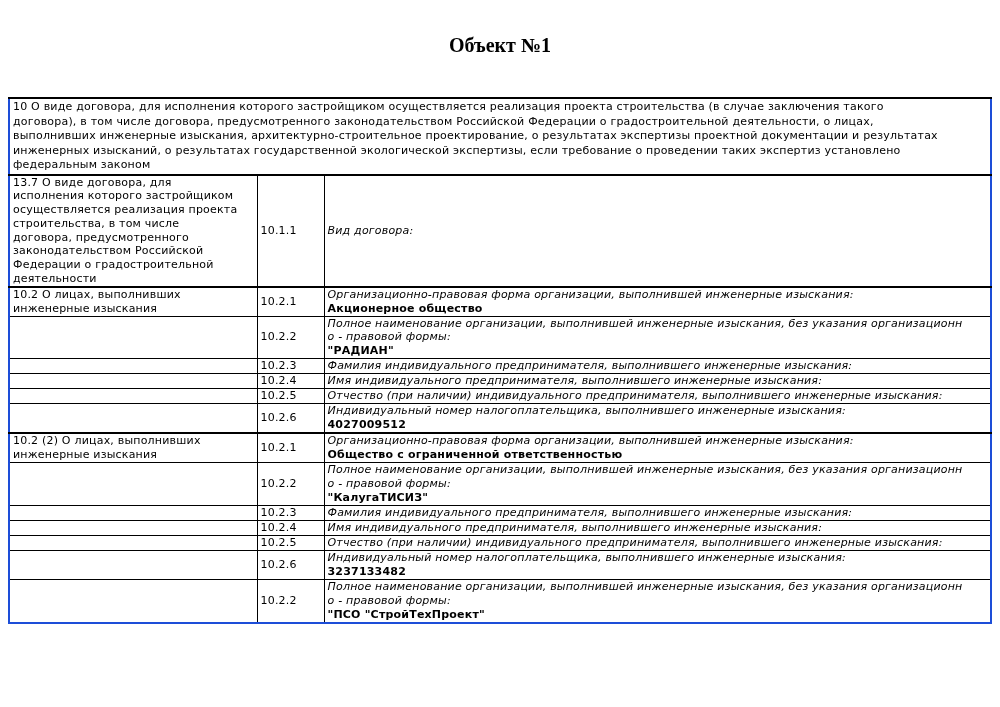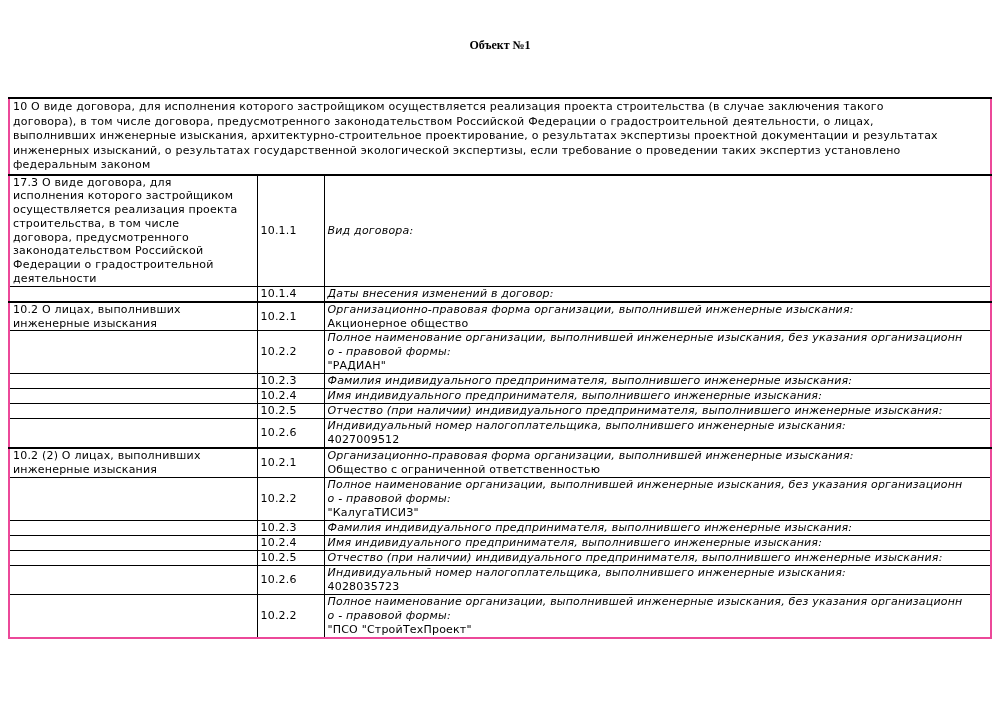--- a/index.html
+++ b/index.html
@@ -9,21 +9,21 @@
     color: #000000;
   }
   body {
     width: 1000px;
     height: 707px;
     overflow: hidden;
     font-family: "DejaVu Sans", "Liberation Sans", sans-serif;
   }
   .page-title {
     font-family: "Liberation Serif", "DejaVu Serif", serif;
-    font-size: 12px;
+    font-size: 20px;
     font-weight: bold;
     text-align: center;
     margin: 36px 0 0 0;
     line-height: 18px;
   }
   table.doc-table {
     border-collapse: collapse;
     table-layout: fixed;
     width: 982px;
     margin: 43px 0 0 8px;
@@ -34,34 +34,34 @@
   col.w1 { width: 248px; }
   col.w2 { width: 67px; }
   col.w3 { width: 667px; }
   td {
     border: 1px solid #000000;
     padding: 0 3px;
     vertical-align: middle;
     overflow: hidden;
   }
   tr.group-start td { border-top: 2px solid #000000; }
-  table.doc-table { border: 2px solid #ec4899; }
+  table.doc-table { border: 2px solid #1d4ed8; }
   td.section {
     white-space: pre-line;
     padding: 1px 3px;
     line-height: 1.32;
     vertical-align: top;
   }
   td.c1 {
     white-space: pre-line;
     line-height: 1.25;
     vertical-align: middle;
   }
   span.label { white-space: pre-line; display: block; font-style: italic; }
-  b.value { display: block; font-weight: normal; white-space: pre-line; }
+  b.value { display: block; font-weight: bold; white-space: pre-line; }
 </style>
 </head>
 <body>
 
 <div class="page-title">Объект №1</div>
 
 <table class="doc-table">
   <colgroup>
       <col class="w1">
       <col class="w2">
@@ -70,45 +70,37 @@
   <tbody>
     <tr class="group-start">
       <td colspan="3" class="section">10 О виде договора, для исполнения которого застройщиком осуществляется реализация проекта строительства (в случае заключения такого
 договора), в том числе договора, предусмотренного законодательством Российской Федерации о градостроительной деятельности, о лицах,
 выполнивших инженерные изыскания, архитектурно-строительное проектирование, о результатах экспертизы проектной документации и результатах
 инженерных изысканий, о результатах государственной экологической экспертизы, если требование о проведении таких экспертиз установлено
 федеральным законом</td>
     </tr>
 
     <tr class="group-start">
-      <td class="c1">17.3 О виде договора, для
+      <td class="c1">13.7 О виде договора, для
 исполнения которого застройщиком
 осуществляется реализация проекта
 строительства, в том числе
 договора, предусмотренного
 законодательством Российской
 Федерации о градостроительной
 деятельности</td>
       <td class="c2">10.1.1</td>
       <td class="c3">
         <span class="label">Вид договора:</span>
           <b class="value"></b>
       </td>
     </tr>
 
 
 
-    <tr>
-      <td class="c1"></td>
-      <td class="c2">10.1.4</td>
-      <td class="c3">
-        <span class="label">Даты внесения изменений в договор:</span>
-          <b class="value"></b>
-      </td>
-    </tr>
 
     <tr class="group-start">
       <td class="c1">10.2 О лицах, выполнивших
 инженерные изыскания</td>
       <td class="c2">10.2.1</td>
       <td class="c3">
         <span class="label">Организационно-правовая форма организации, выполнившей инженерные изыскания:</span>
           <b class="value">Акционерное общество</b>
       </td>
     </tr>
@@ -204,21 +196,21 @@
         <span class="label">Отчество (при наличии) индивидуального предпринимателя, выполнившего инженерные изыскания:</span>
           <b class="value"></b>
       </td>
     </tr>
 
     <tr>
       <td class="c1"></td>
       <td class="c2">10.2.6</td>
       <td class="c3">
         <span class="label">Индивидуальный номер налогоплательщика, выполнившего инженерные изыскания:</span>
-          <b class="value">4028035723</b>
+          <b class="value">3237133482</b>
       </td>
     </tr>
 
 
     <tr>
       <td class="c1"></td>
       <td class="c2">10.2.2</td>
       <td class="c3">
         <span class="label">Полное наименование организации, выполнившей инженерные изыскания, без указания организационн
 о - правовой формы:</span>

